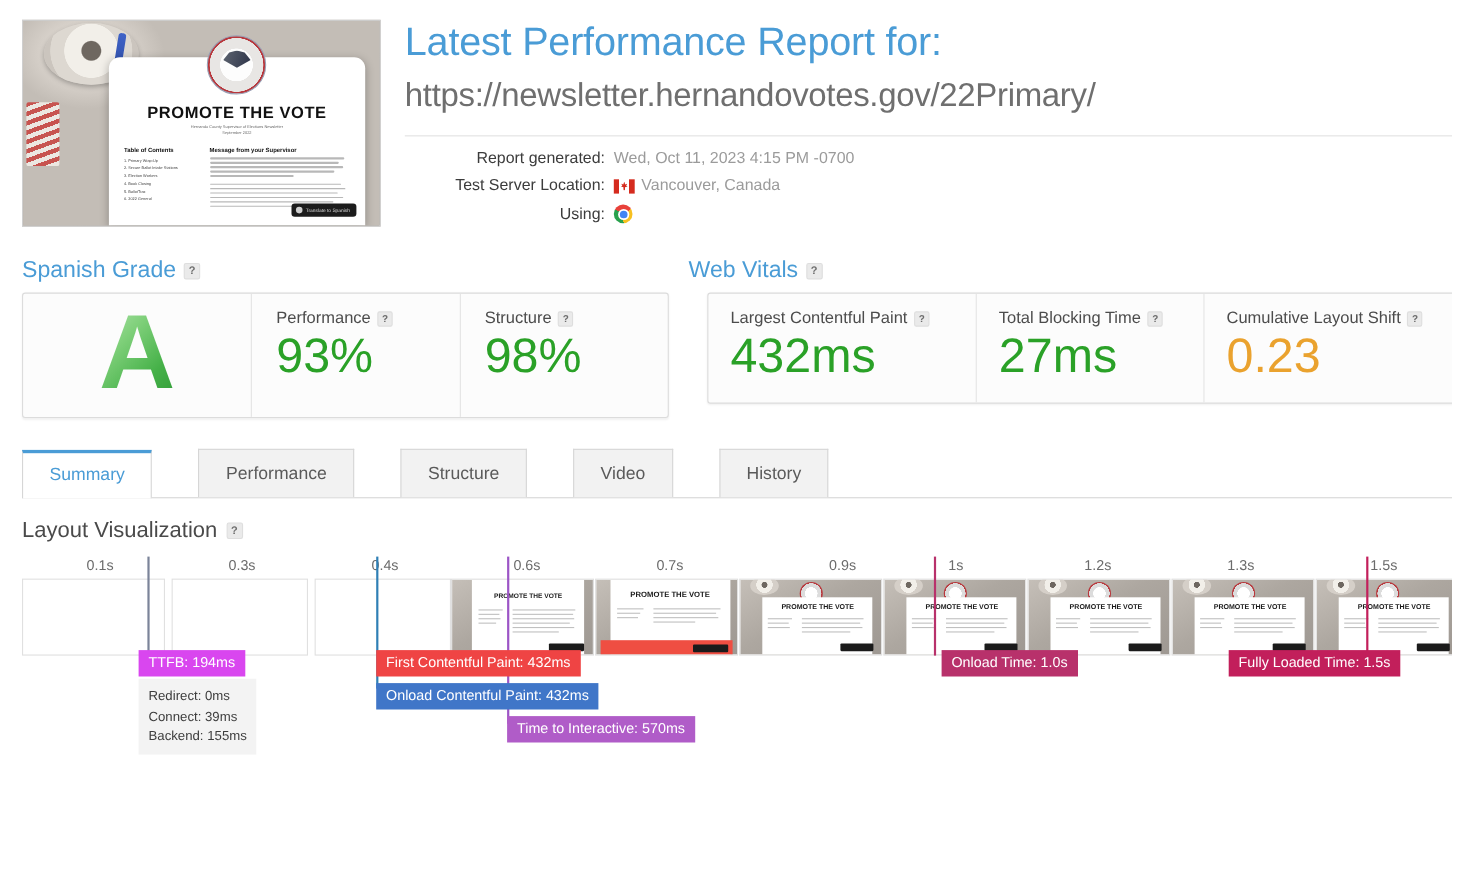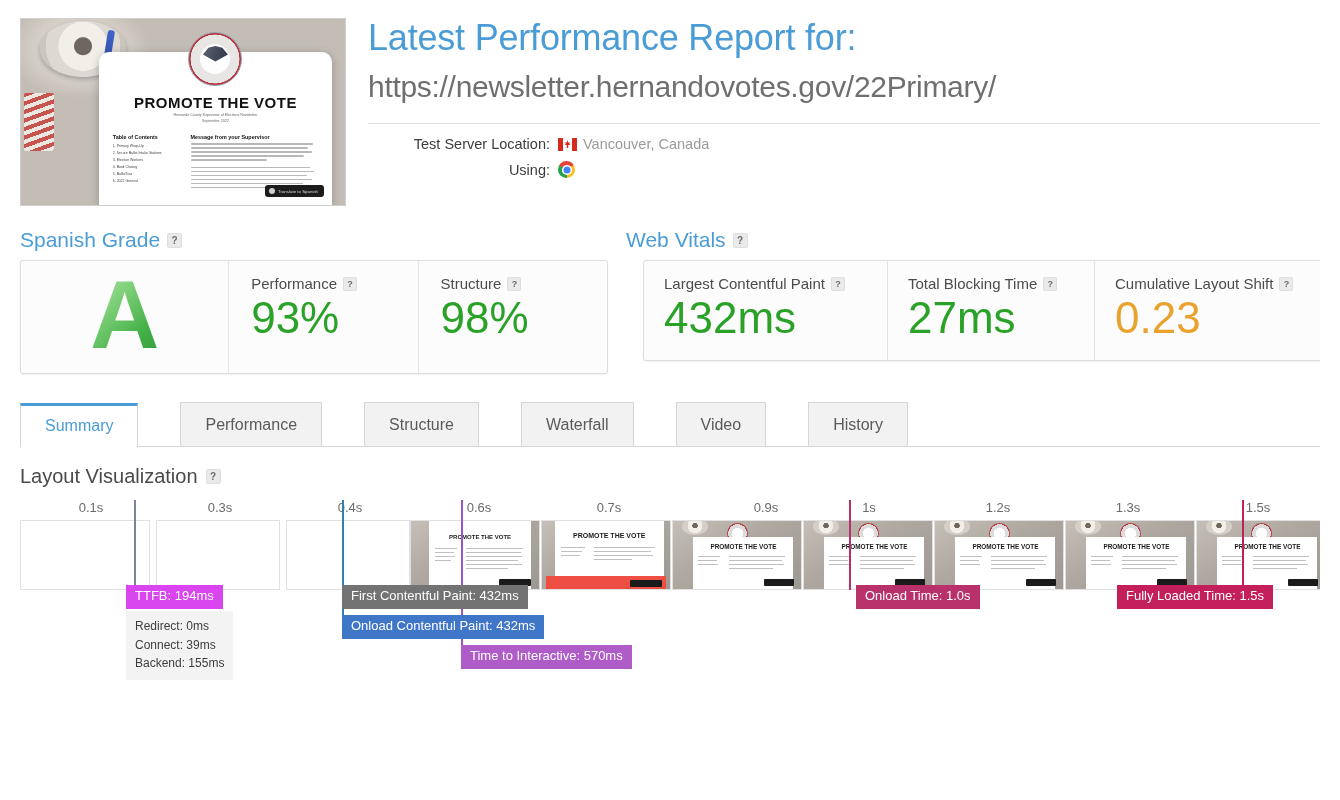--- a/index.html
+++ b/index.html
@@ -277,20 +277,26 @@
           </div>
         </div>
       </div>
     </div>
 
     <div class="head-right">
       <div class="rep-title">Latest Performance Report for:</div>
       <div class="rep-url">https://newsletter.hernandovotes.gov/22Primary/</div>
       <div class="head-rule"></div>
 
+      <div class="meta-row">
+        <div class="meta-lab">Report generated:</div>
+        <div class="meta-val">
+          <span>Wed, Oct 11, 2023 4:15 PM -0700</span>
+        </div>
+      </div>
 
       <div class="meta-row">
         <div class="meta-lab">Test Server Location:</div>
         <div class="meta-val">
           <span class="ca-flag"></span>
           <span>Vancouver, Canada</span>
         </div>
       </div>
 
       <div class="meta-row">
@@ -358,21 +364,20 @@
           <div class="cell-val amber">0.23</div>
         </div>
       </div>
     </div>
   </div>
 
   <div class="tabs-wrap">
     <div class="tab active">Summary</div>
     <div class="tab">Performance</div>
     <div class="tab">Structure</div>
-    <div class="tab">Waterfall</div>
     <div class="tab">Video</div>
     <div class="tab">History</div>
   </div>
 
   <div class="sv-head">
     <span>Layout Visualization</span>
     <span class="qmark">?</span>
   </div>
 
   <div class="filmwrap">
@@ -574,21 +579,21 @@
 
     <div class="vline" style="left:114px;height:90px;background:#7b8499;top:0"></div>
     <div class="vline" style="left:322px;height:120px;background:#2f7fb5;top:0"></div>
     <div class="vline" style="left:441px;height:152px;background:#9c55c6;top:0"></div>
     <div class="vline" style="left:829px;height:90px;background:#b8316b;top:0"></div>
     <div class="vline" style="left:1222px;height:90px;background:#c21f5b;top:0"></div>
 
     <div class="marker" style="left:106px;top:85px;background:#d946ef">TTFB: 194ms</div>
     <div class="subbox" style="left:106px;top:111px;">Redirect: 0ms<br>Connect: 39ms<br>Backend: 155ms</div>
 
-    <div class="marker" style="left:322px;top:85px;background:#737373">First Contentful Paint: 432ms</div>
+    <div class="marker" style="left:322px;top:85px;background:#ef4444">First Contentful Paint: 432ms</div>
     <div class="marker" style="left:322px;top:115px;background:#4076c8">Onload Contentful Paint: 432ms</div>
     <div class="marker" style="left:441px;top:145px;background:#b05cc8">Time to Interactive: 570ms</div>
 
     <div class="marker" style="left:836px;top:85px;background:#b8316b">Onload Time: 1.0s</div>
     <div class="marker" style="left:1097px;top:85px;background:#c21f5b">Fully Loaded Time: 1.5s</div>
   </div>
 
   <div class="rightfade"></div>
 </div>
 

